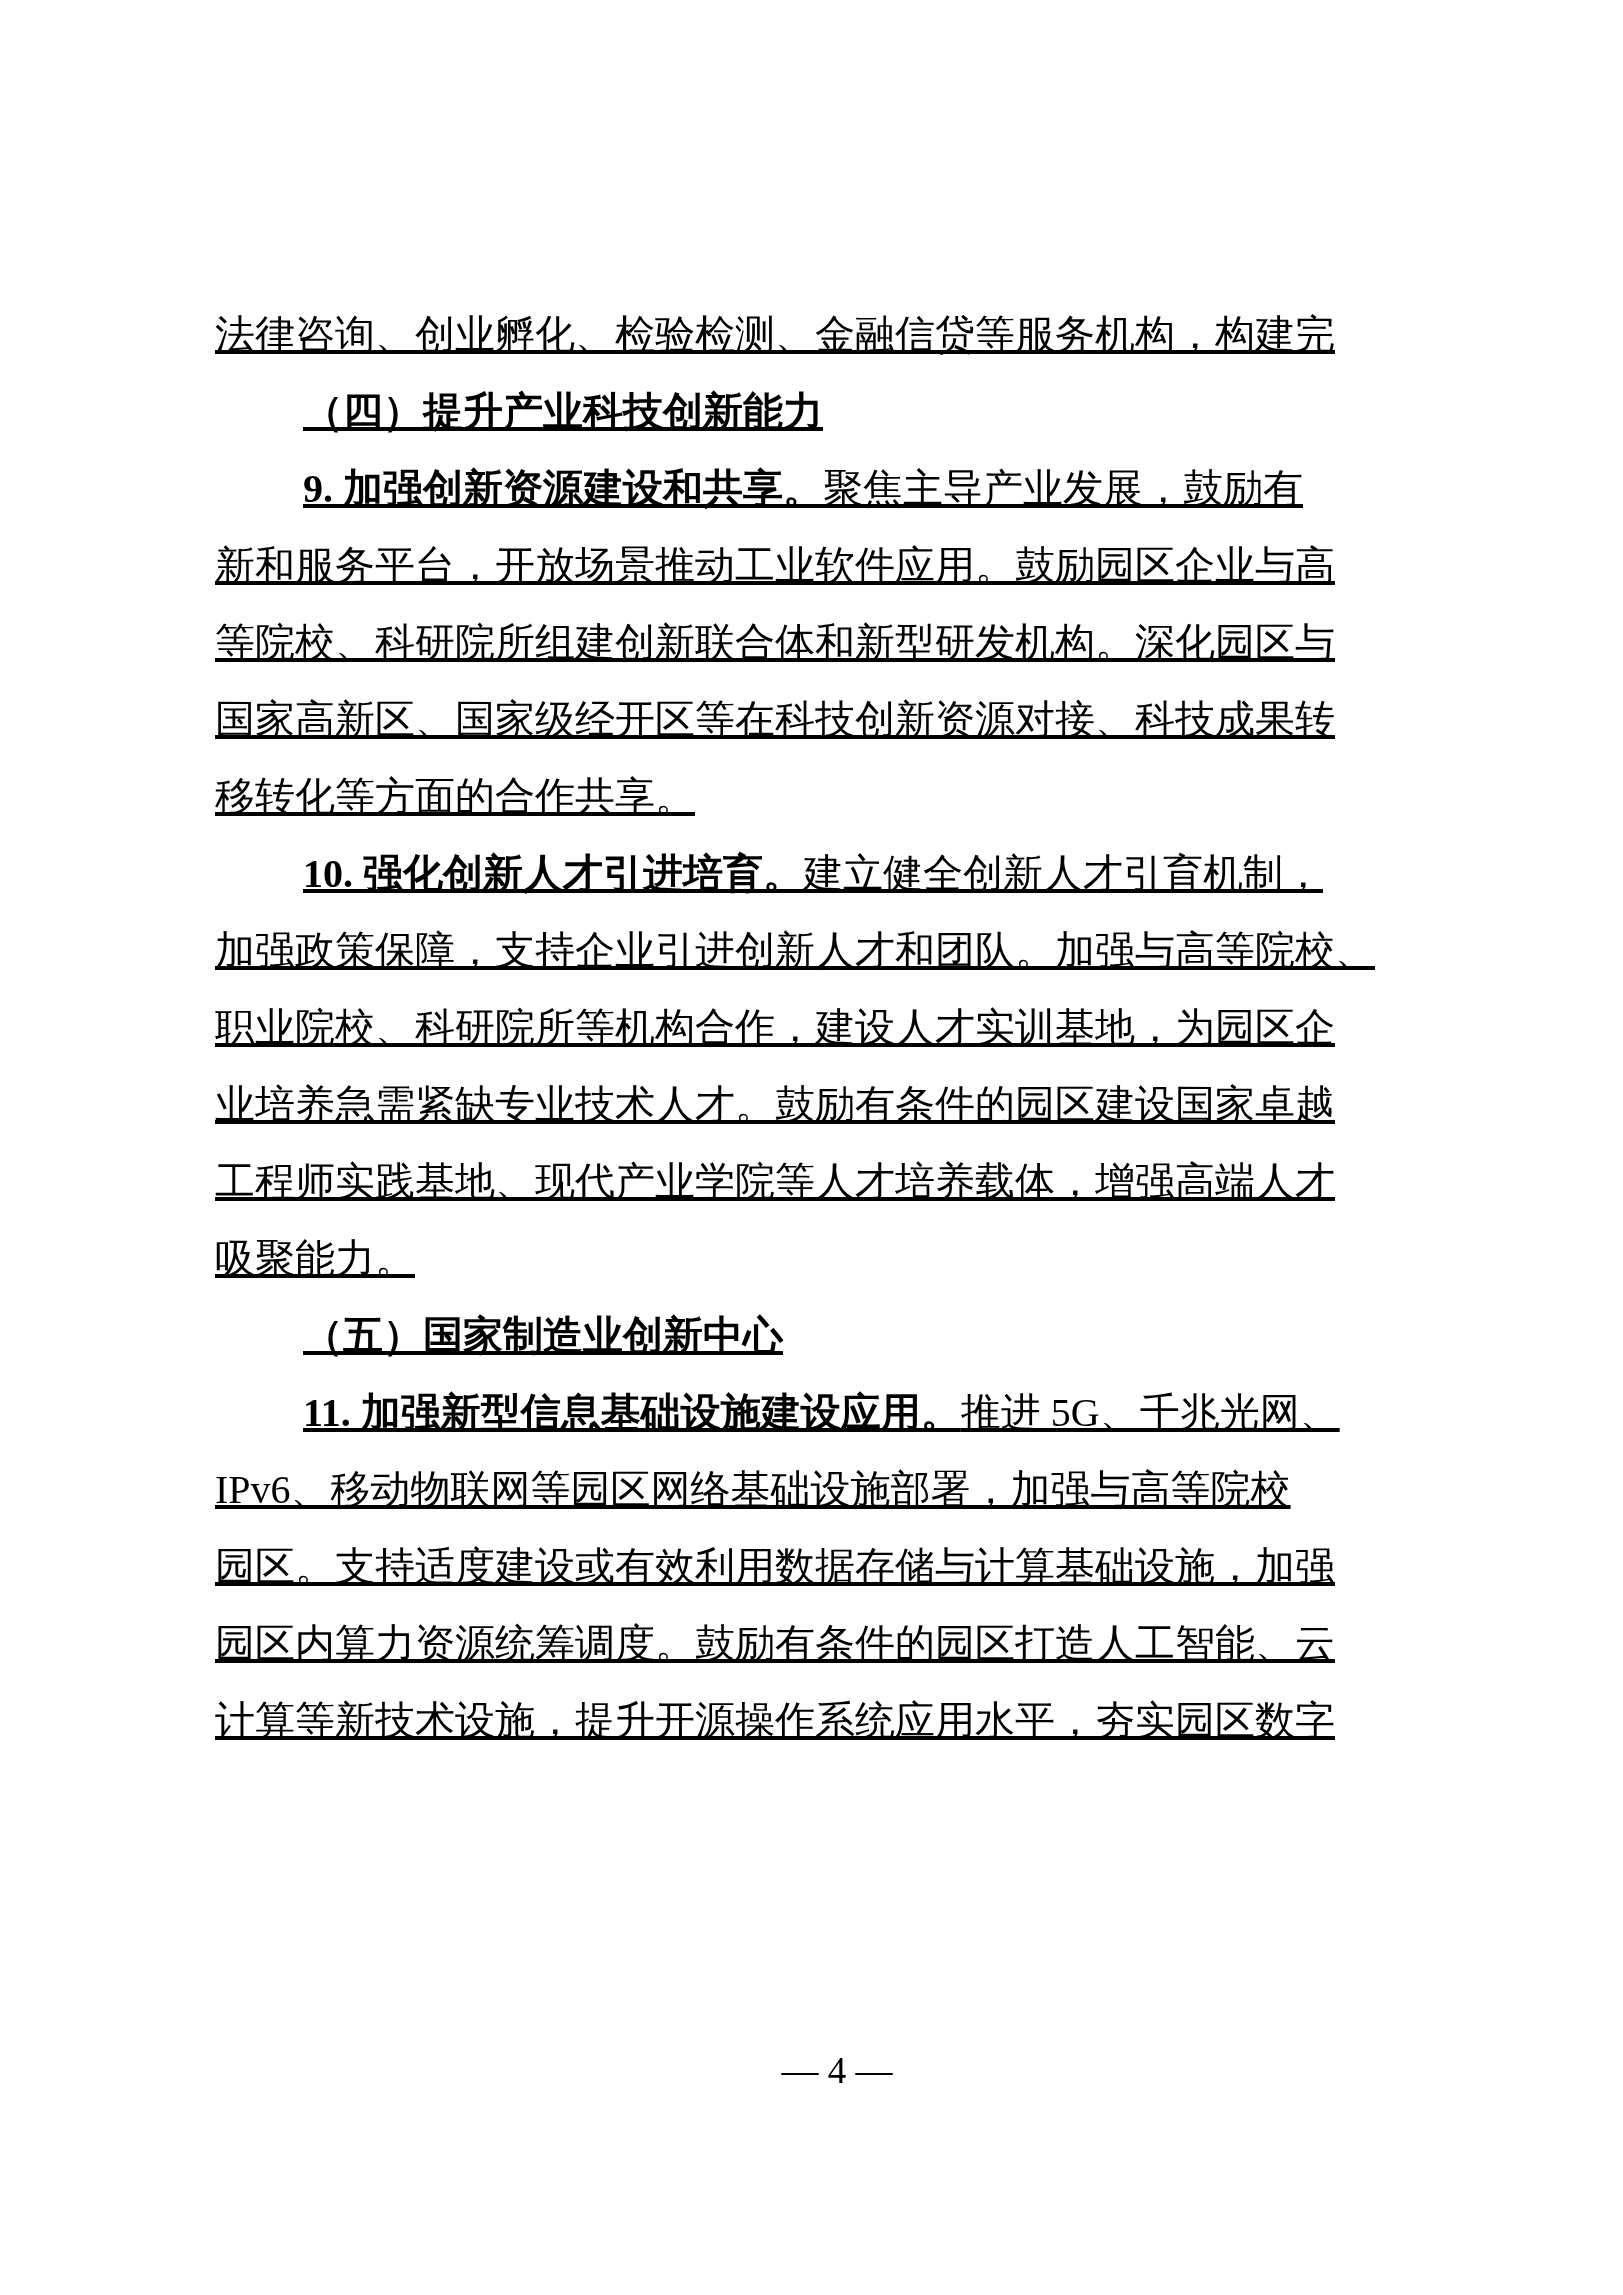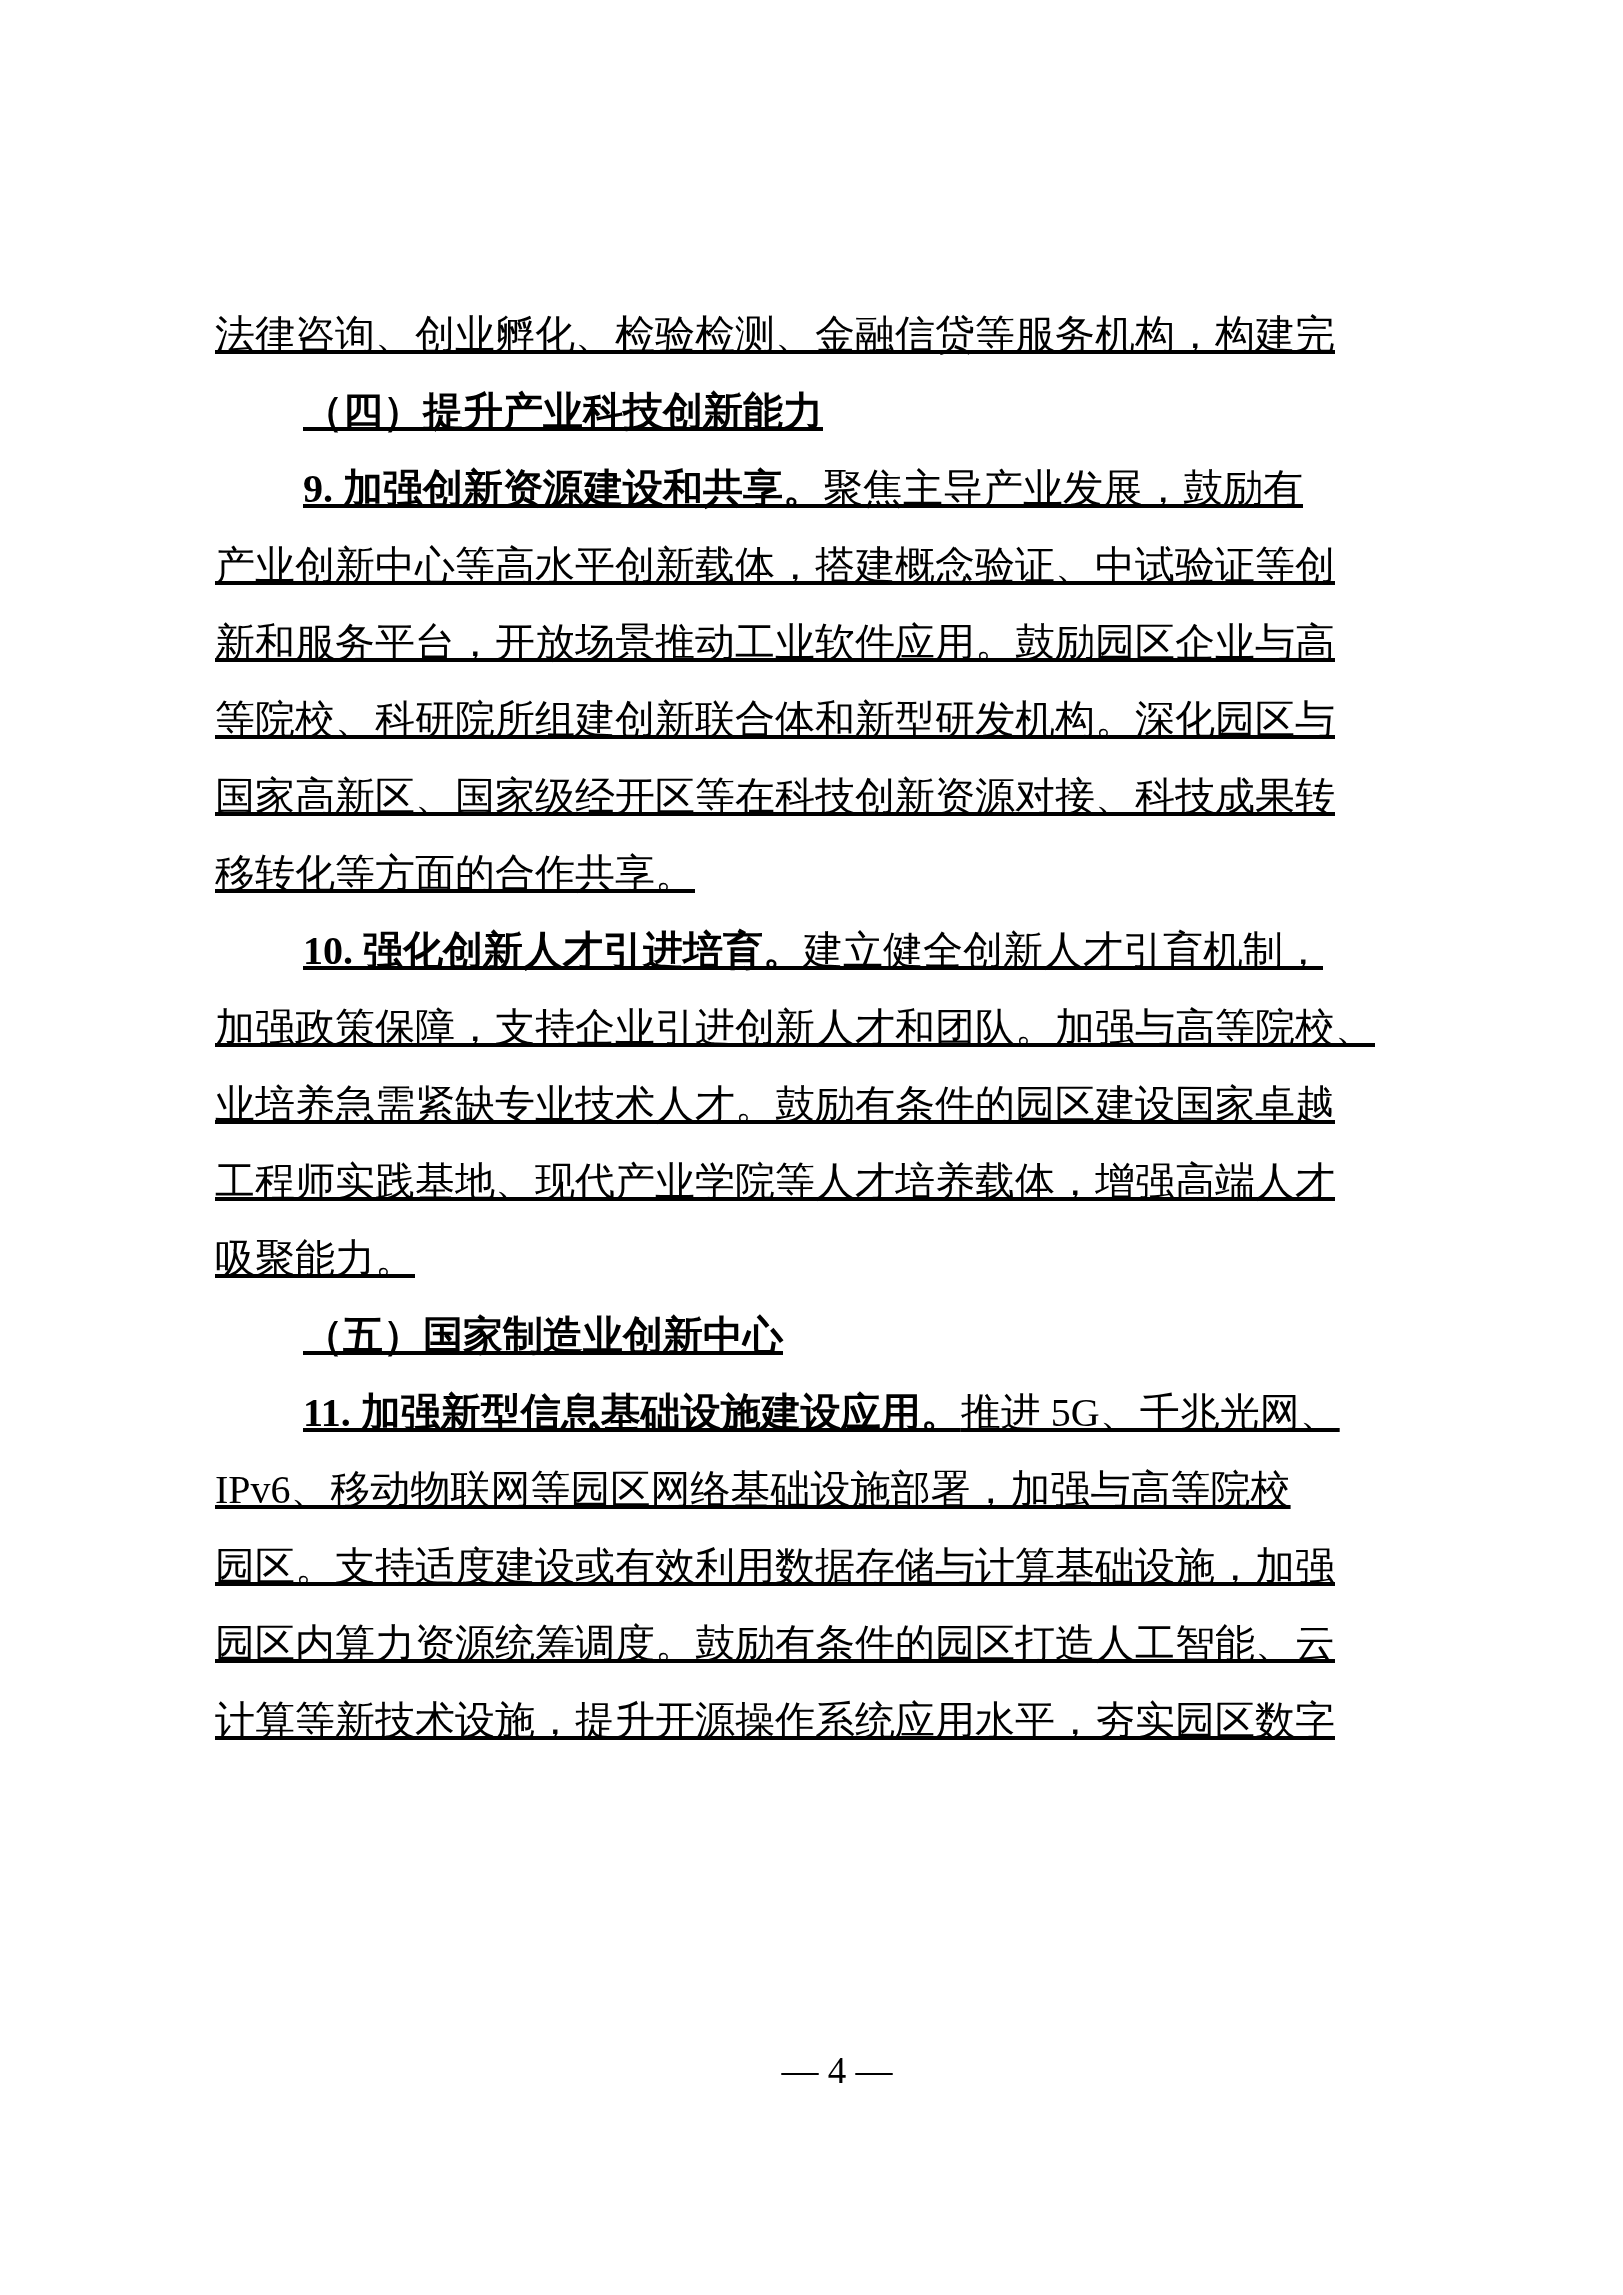--- a/index.html
+++ b/index.html
@@ -48,27 +48,27 @@
 </style>
 </head>
 <body>
 
 <div class="page">
 
   <div class="text-block">
     <div class="line"><span class="bold-seg"></span><span>法律咨询、创业孵化、检验检测、金融信贷等服务机构，构建完</span></div>
     <div class="line indent"><span class="bold-seg">（四）提升产业科技创新能力</span><span></span></div>
     <div class="line indent"><span class="bold-seg">9. 加强创新资源建设和共享。</span><span>聚焦主导产业发展，鼓励有</span></div>
-    <div class="line"><span class="bold-seg"></span><span>产业创新中心等高水平创新载体，搭建概念验证、中试验证等创</span></div>
     <div class="line"><span class="bold-seg"></span><span>新和服务平台，开放场景推动工业软件应用。鼓励园区企业与高</span></div>
     <div class="line"><span class="bold-seg"></span><span>等院校、科研院所组建创新联合体和新型研发机构。深化园区与</span></div>
     <div class="line"><span class="bold-seg"></span><span>国家高新区、国家级经开区等在科技创新资源对接、科技成果转</span></div>
     <div class="line"><span class="bold-seg"></span><span>移转化等方面的合作共享。</span></div>
     <div class="line indent"><span class="bold-seg">10. 强化创新人才引进培育。</span><span>建立健全创新人才引育机制，</span></div>
     <div class="line"><span class="bold-seg"></span><span>加强政策保障，支持企业引进创新人才和团队。加强与高等院校、</span></div>
+    <div class="line"><span class="bold-seg"></span><span>职业院校、科研院所等机构合作，建设人才实训基地，为园区企</span></div>
     <div class="line"><span class="bold-seg"></span><span>业培养急需紧缺专业技术人才。鼓励有条件的园区建设国家卓越</span></div>
     <div class="line"><span class="bold-seg"></span><span>工程师实践基地、现代产业学院等人才培养载体，增强高端人才</span></div>
     <div class="line"><span class="bold-seg"></span><span>吸聚能力。</span></div>
     <div class="line indent"><span class="bold-seg">（五）国家制造业创新中心</span><span></span></div>
     <div class="line indent"><span class="bold-seg">11. 加强新型信息基础设施建设应用。</span><span>推进 5G、千兆光网、</span></div>
     <div class="line"><span class="bold-seg"></span><span>IPv6、移动物联网等园区网络基础设施部署，加强与高等院校</span></div>
     <div class="line"><span class="bold-seg"></span><span>园区。支持适度建设或有效利用数据存储与计算基础设施，加强</span></div>
     <div class="line"><span class="bold-seg"></span><span>园区内算力资源统筹调度。鼓励有条件的园区打造人工智能、云</span></div>
     <div class="line"><span class="bold-seg"></span><span>计算等新技术设施，提升开源操作系统应用水平，夯实园区数字</span></div>
   </div>

